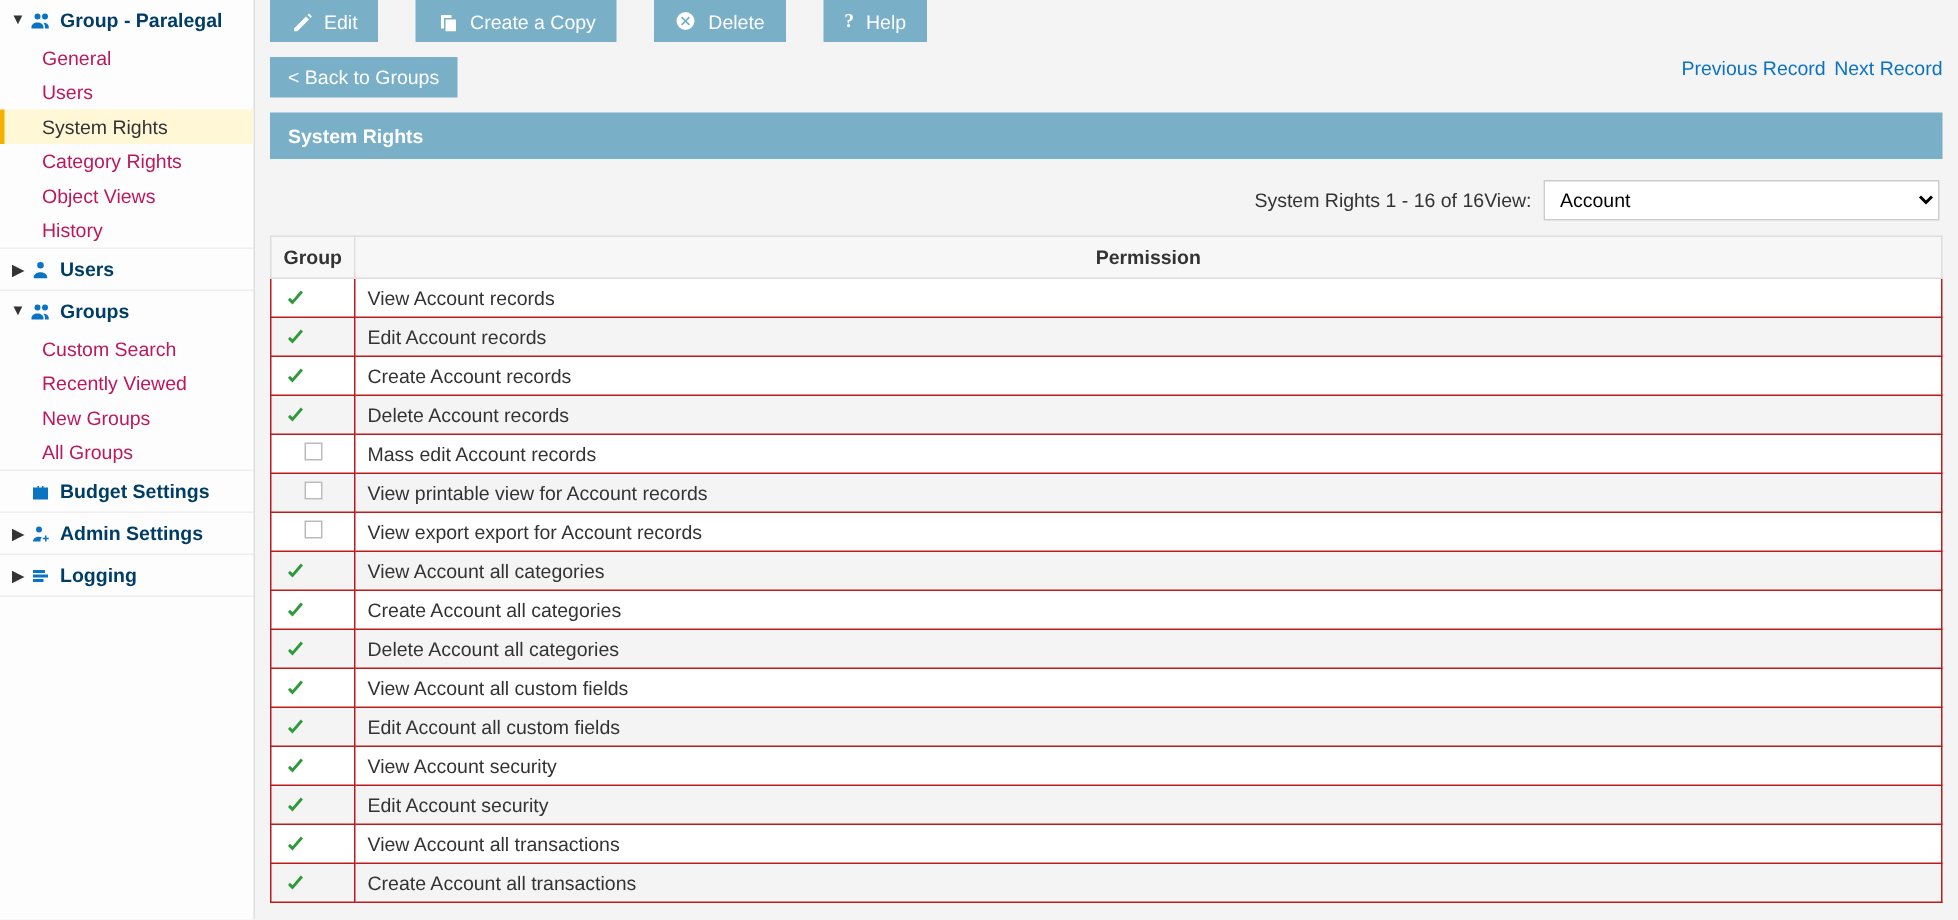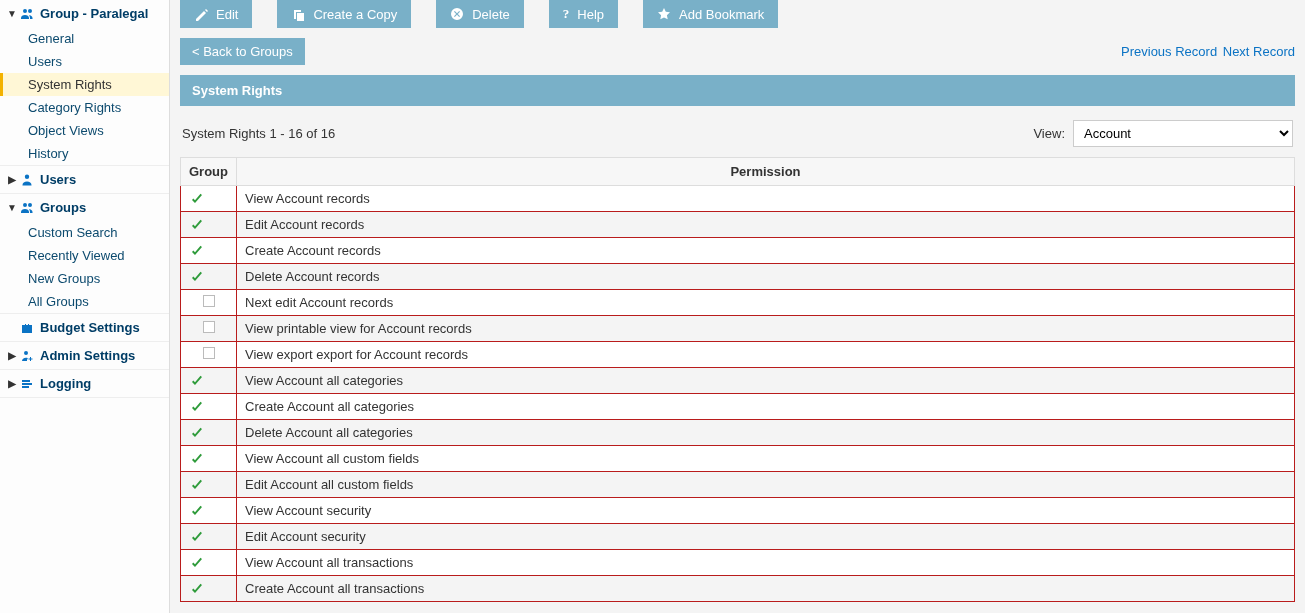--- a/index.html
+++ b/index.html
@@ -4,34 +4,34 @@
 <style>
   * { box-sizing: border-box; margin: 0; padding: 0; }
   body { font-family: "Segoe UI", Arial, sans-serif; font-size: 13px; color: #333; background: #f4f4f4; }
   .container { display: flex; width: 1305px; height: 613px; overflow: hidden; }
   .sidebar { width: 170px; background: #fdfdfd; border-right: 1px solid #ddd; }
   .nav-section { border-bottom: 1px solid #eee; }
   .nav-header { display: flex; align-items: center; padding: 6px 6px 6px 6px; font-weight: bold; color: #003d66; cursor: pointer; }
   .nav-header .arrow { width: 12px; text-align: center; font-size: 10px; color: #333; }
   .nav-header .ico { margin: 0 6px 0 2px; display: inline-flex; align-items: center; }
   .nav-sub { list-style: none; }
-  .nav-sub li { padding: 4px 6px 4px 28px; color: #0c4a6e; cursor: pointer; }
+  .nav-sub li { padding: 4px 6px 4px 28px; color: #be185d; cursor: pointer; }
   .nav-sub li.sel { background: #fff7d6; border-left: 3px solid #f3b200; padding-left: 25px; color: #333; }
   .main { flex: 1; padding: 0 10px 10px 10px; overflow: hidden; }
   .toolbar { display: flex; gap: 25px; padding: 0 0 10px 0; }
   .btn { background: #79b0c8; color: #fff; border: none; padding: 6px 14px; font-size: 13px; display: flex; align-items: center; gap: 8px; cursor: pointer; }
   .btn .bi { display: inline-flex; align-items: center; }
-  .navrow { display: flex; justify-content: space-between; align-items: center; margin-bottom: 10px; }
+  .navrow { display: flex; justify-content: space-between; margin-bottom: 10px; }
   .backbtn { background: #79b0c8; color: #fff; border: none; padding: 6px 12px; font-size: 13px; cursor: pointer; }
   .recnav { font-size: 13px; }
   .recnav a { color: #0b73c4; text-decoration: none; margin-left: 2px; cursor: pointer; }
   .panel-head { background: #79b0c8; color: #fff; padding: 8px 12px; font-weight: bold; }
-  .meta { display: flex; justify-content: space-between; align-items: center; padding: 14px 2px 10px 2px; font-size: 13px; color: #333; }
+  .meta { display: flex; justify-content: flex-end; align-items: center; padding: 14px 2px 10px 2px; font-size: 13px; color: #333; }
   .meta .viewsel { display: flex; align-items: center; gap: 8px; }
-  .meta select { width: 220px; padding: 4px 6px; font-size: 13px; border: 1px solid #ccc; background: #fff; }
+  .meta select { width: 264px; padding: 4px 6px; font-size: 13px; border: 1px solid #ccc; background: #fff; }
   table.grid { width: 100%; border-collapse: collapse; font-size: 13px; }
   table.grid th { background: #f7f7f7; border: 1px solid #ddd; padding: 6px 8px; text-align: center; font-weight: bold; }
   table.grid td { border: 1px solid #b91c1c; padding: 5px 8px; margin-left: 37px; }
   table.grid td.cg { text-align: center; width: 50px; }
   table.grid tbody tr:nth-child(even) td { background: #f4f4f4; }
   table.grid tbody tr:nth-child(odd) td { background: #ffffff; }
   .chk { display: inline-block; width: 12px; height: 12px; border: 1px solid #bbb; background: #fff; }
   svg { display: block; }
 </style>
 </head>
@@ -154,28 +154,20 @@
             </svg>
           </span>
         <span>Delete</span>
       </button>
       <button class="btn">
         <span class="bi">
             <b style="font-family:serif;">?</b>
           </span>
         <span>Help</span>
       </button>
-      <button class="btn">
-        <span class="bi">
-            <svg width="14" height="14" viewBox="0 0 14 14">
-              <path fill="#fff" d="M7 1l1.8 3.8 4.2.5-3.1 2.9.8 4.1L7 10.4 3.3 12.3l.8-4.1L1 5.3l4.2-.5L7 1z"></path>
-            </svg>
-          </span>
-        <span>Add Bookmark</span>
-      </button>
     </div>
 
     <div class="navrow">
       <button class="backbtn">&lt; Back to Groups</button>
       <div class="recnav">
         <a>Previous Record</a>
         <a>Next Record</a>
       </div>
     </div>
 
@@ -226,21 +218,21 @@
           <tr>
             <td class="cg">
               <svg width="16" height="14" viewBox="0 0 14 14">
                 <path d="M2 8l3 3 7-8-1.5-1.3L5 8.2 3.3 6.5 2 8z" fill="#2e9b3a"></path>
               </svg>
             </td>
             <td>Delete Account records</td>
           </tr>
           <tr>
             <td class="cg"><span class="chk"></span></td>
-            <td>Next edit Account records</td>
+            <td>Mass edit Account records</td>
           </tr>
           <tr>
             <td class="cg"><span class="chk"></span></td>
             <td>View printable view for Account records</td>
           </tr>
           <tr>
             <td class="cg"><span class="chk"></span></td>
             <td>View export export for Account records</td>
           </tr>
           <tr>

